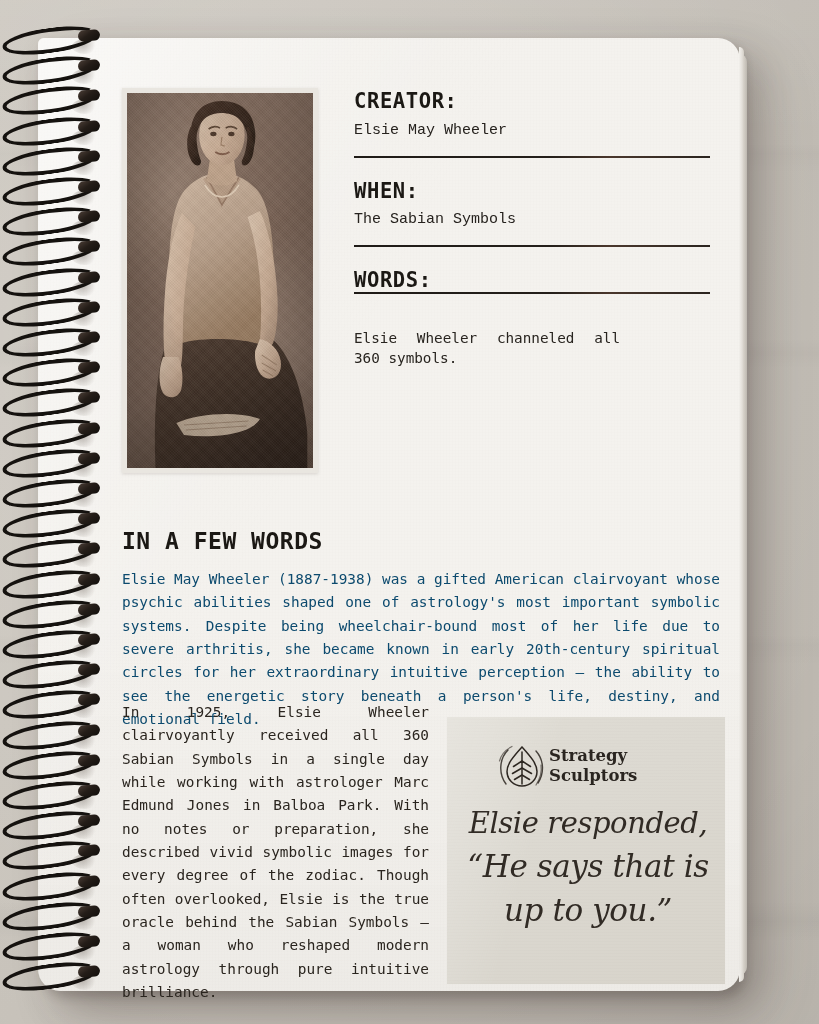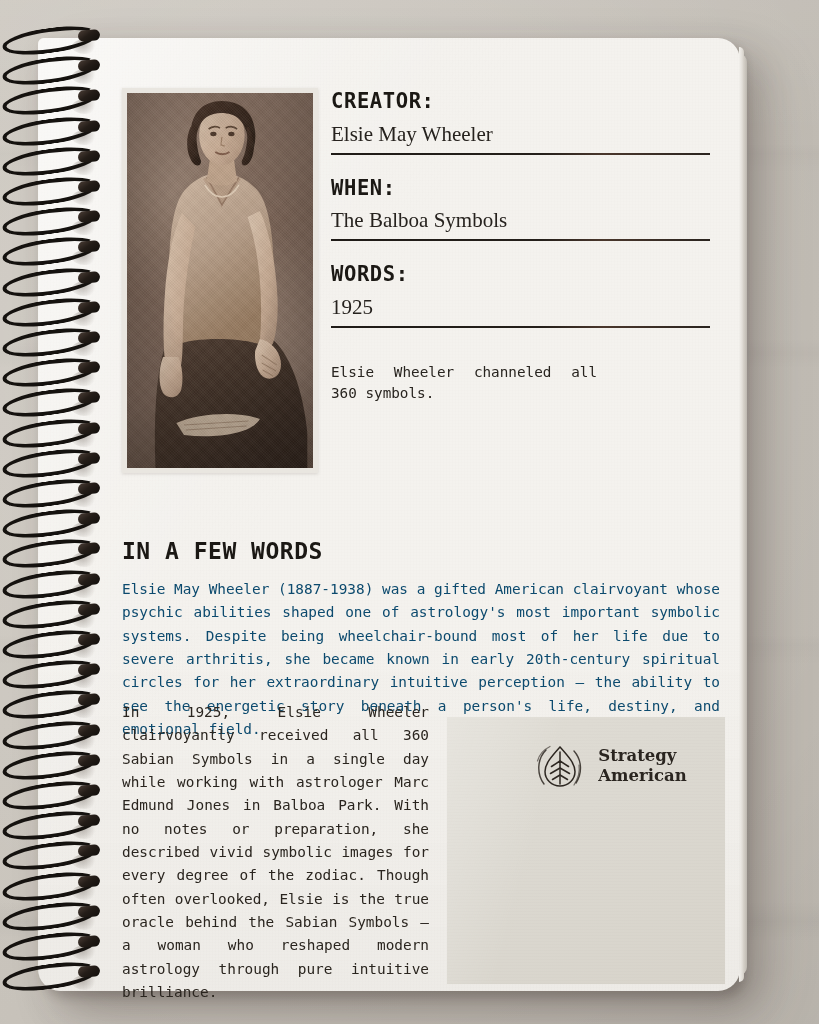--- a/index.html
+++ b/index.html
@@ -140,21 +140,21 @@
     z-index: 3;
   }
 
   
   #top-section {
     position: absolute;
     left: 84px;
     top: 50px;
     width: 588px;
     display: flex;
-    gap: 13px;
+    gap: 36px;
   }
 
   
   #portrait-frame {
     width: 196px;
     flex: 0 0 196px;
     height: 385px;
     background: #e9e6e0;
     padding: 5px;
     box-shadow: 0 1px 3px rgba(90,80,70,0.18);
@@ -194,25 +194,25 @@
   .field-block { margin-bottom: 22px; }
   .field-label {
     font-family: "DejaVu Sans Mono", monospace;
     font-weight: bold;
     font-size: 20.5px;
     letter-spacing: 0.6px;
     color: #1b1814;
     line-height: 1.1;
   }
   .field-value {
-    font-family: Liberation Serif, serif;
-    font-size: 21px;
+    font-family: Liberation Mono, monospace;
+    font-size: 15px;
     color: #26221e;
     margin-top: 9px;
-    padding-bottom: 6px;
+    padding-bottom: 16px;
     line-height: 1.2;
   }
   .field-rule {
     height: 2px;
     width: 100%;
     background: linear-gradient(90deg, #1f1b17 0%, #241f1a 55%, #4a372c 72%, #2a241f 100%);
   }
   #single-day-block { margin-top: 34px; }
   #single-day-label {
     font-family: "DejaVu Sans Mono", monospace;
@@ -236,21 +236,21 @@
     font-family: "DejaVu Sans Mono", monospace;
     font-weight: bold;
     font-size: 23px;
     letter-spacing: 0.5px;
     color: #1b1814;
   }
 
   #few-words-section {
     position: absolute;
     left: 84px;
-    top: 500px;
+    top: 490px;
     width: 598px;
   }
   #few-words-body {
     font-family: "DejaVu Sans Mono", monospace;
     font-size: 14.4px;
     line-height: 1.62;
     color: #0c4a6e;
     text-align: justify;
     margin-top: 14px;
     width: 598px;
@@ -289,23 +289,21 @@
     position: absolute; inset: 0;
     opacity: 0.5;
     background:
       linear-gradient(105deg, rgba(255,255,255,0.45) 0%, rgba(255,255,255,0.0) 35%),
       repeating-linear-gradient(0deg, rgba(140,130,118,0.05) 0 1px, rgba(0,0,0,0) 1px 3px);
   }
   #brand-row {
     position: relative;
     display: flex;
     align-items: center;
-    gap: 11px;
     padding: 22px 0 0 48px;
-    justify-content: center;
   }
   #brand-logo-icon { width: 54px; height: 54px; flex: 0 0 54px; }
   #brand-name {
     font-family: "DejaVu Serif", serif;
     font-weight: bold;
     font-size: 16.5px;
     line-height: 1.22;
     color: #2a2520;
   }
   #quote-script {
@@ -410,27 +408,26 @@
       <div id="fields-column">
 
         <div class="field-block">
           <div class="field-label">CREATOR:</div>
           <div class="field-value">Elsie May Wheeler</div>
           <div class="field-rule"></div>
         </div>
 
         <div class="field-block">
           <div class="field-label">WHEN:</div>
-          <div class="field-value">The Balboa Symbols</div>
+          <div class="field-value">The Sabian Symbols</div>
           <div class="field-rule"></div>
         </div>
 
         <div class="field-block">
           <div class="field-label">WORDS:</div>
-          <div class="field-value">1925</div>
           <div class="field-rule"></div>
         </div>
 
         <div id="single-day-block">
           <div id="single-day-text">Elsie Wheeler channeled all 360 symbols.</div>
         </div>
 
       </div>
     </div>
 
@@ -463,24 +460,29 @@
 
                 <path d="M13 11 C 4 20, 3.5 35, 11 45" stroke-width="1.4" opacity="0.85"></path>
                 <path d="M41 12 C 49 21, 49.5 34, 43 44" stroke-width="1.4" opacity="0.85"></path>
                 <path d="M17 7.5 C 10 11, 6 16, 4.5 22" stroke-width="1.2" opacity="0.6"></path>
                 <path d="M46 26 C 47 33, 45 40, 41 46" stroke-width="1.2" opacity="0.6"></path>
               </g>
             </svg>
           </span>
           <span id="brand-name">
             <span>Strategy</span><br>
-            <span>American</span>
+            <span>Sculptors</span>
           </span>
         </div>
 
+        <div id="quote-script">
+          <span class="ql qline1">Elsie responded,</span>
+          <span class="ql qline2">“He says that is</span>
+          <span class="ql qline3">up to you.”</span>
+        </div>
       </div>
 
     </div>
 
   </div>
 
   <div id="page-texture"></div>
   <div id="page-sheen"></div>
 </div>
 

